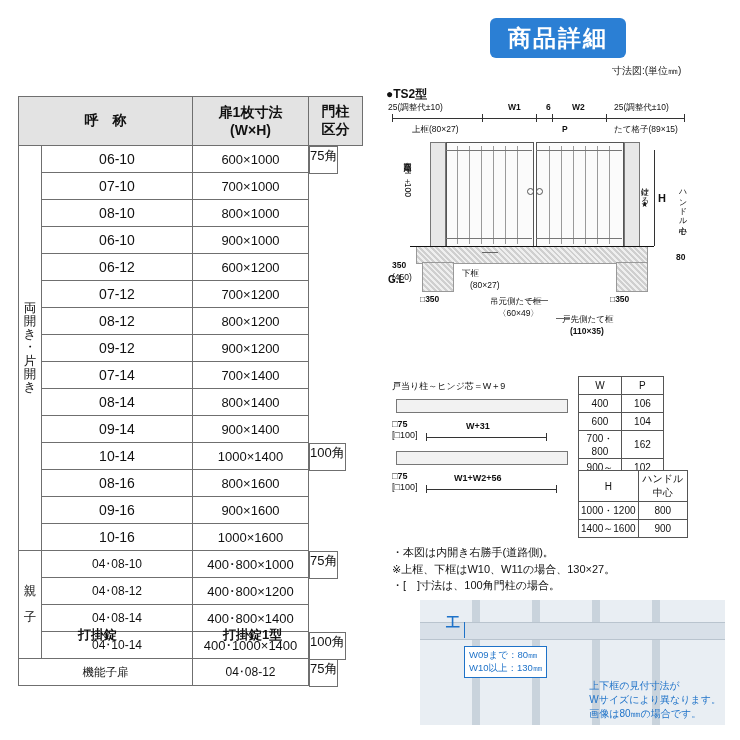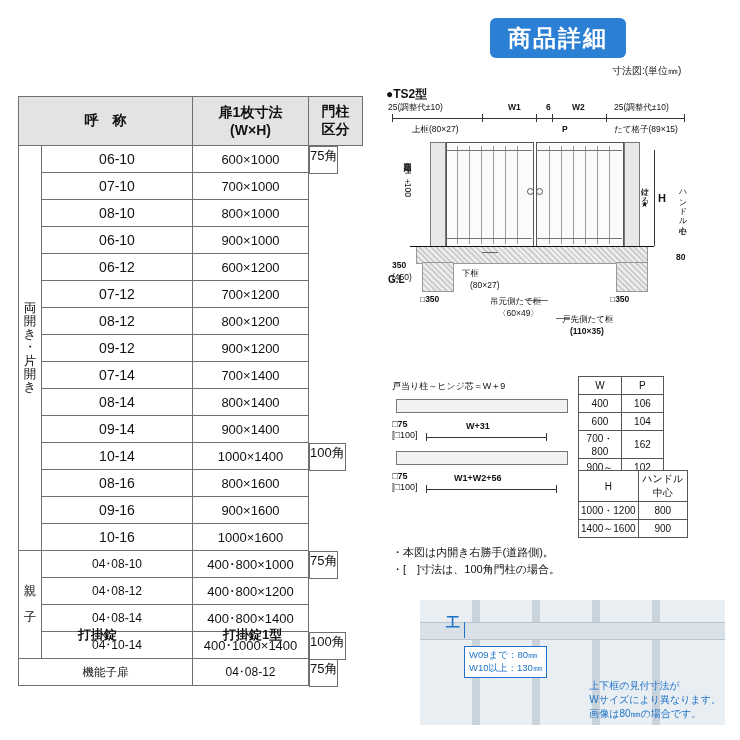--- a/index.html
+++ b/index.html
@@ -438,20 +438,21 @@
   </tr>
   <tr>
     <td>1400～1600</td>
     <td>900</td>
   </tr>
 </tbody>
   </table>
 
 <div class="notes">
   <div>・本図は内開き右勝手(道路側)。</div>
+  <div>※上框、下框はW10、W11の場合、130×27。</div>
   <div>・[　]寸法は、100角門柱の場合。</div>
 </div>
 
 <div class="photo">
   <div class="panelbg"></div>
   <div class="toprail"></div>
   <div class="bluemark">工</div>
   <div class="arrowline"></div>
   <div class="cap-box">
     <div>W09まで：80㎜</div>

